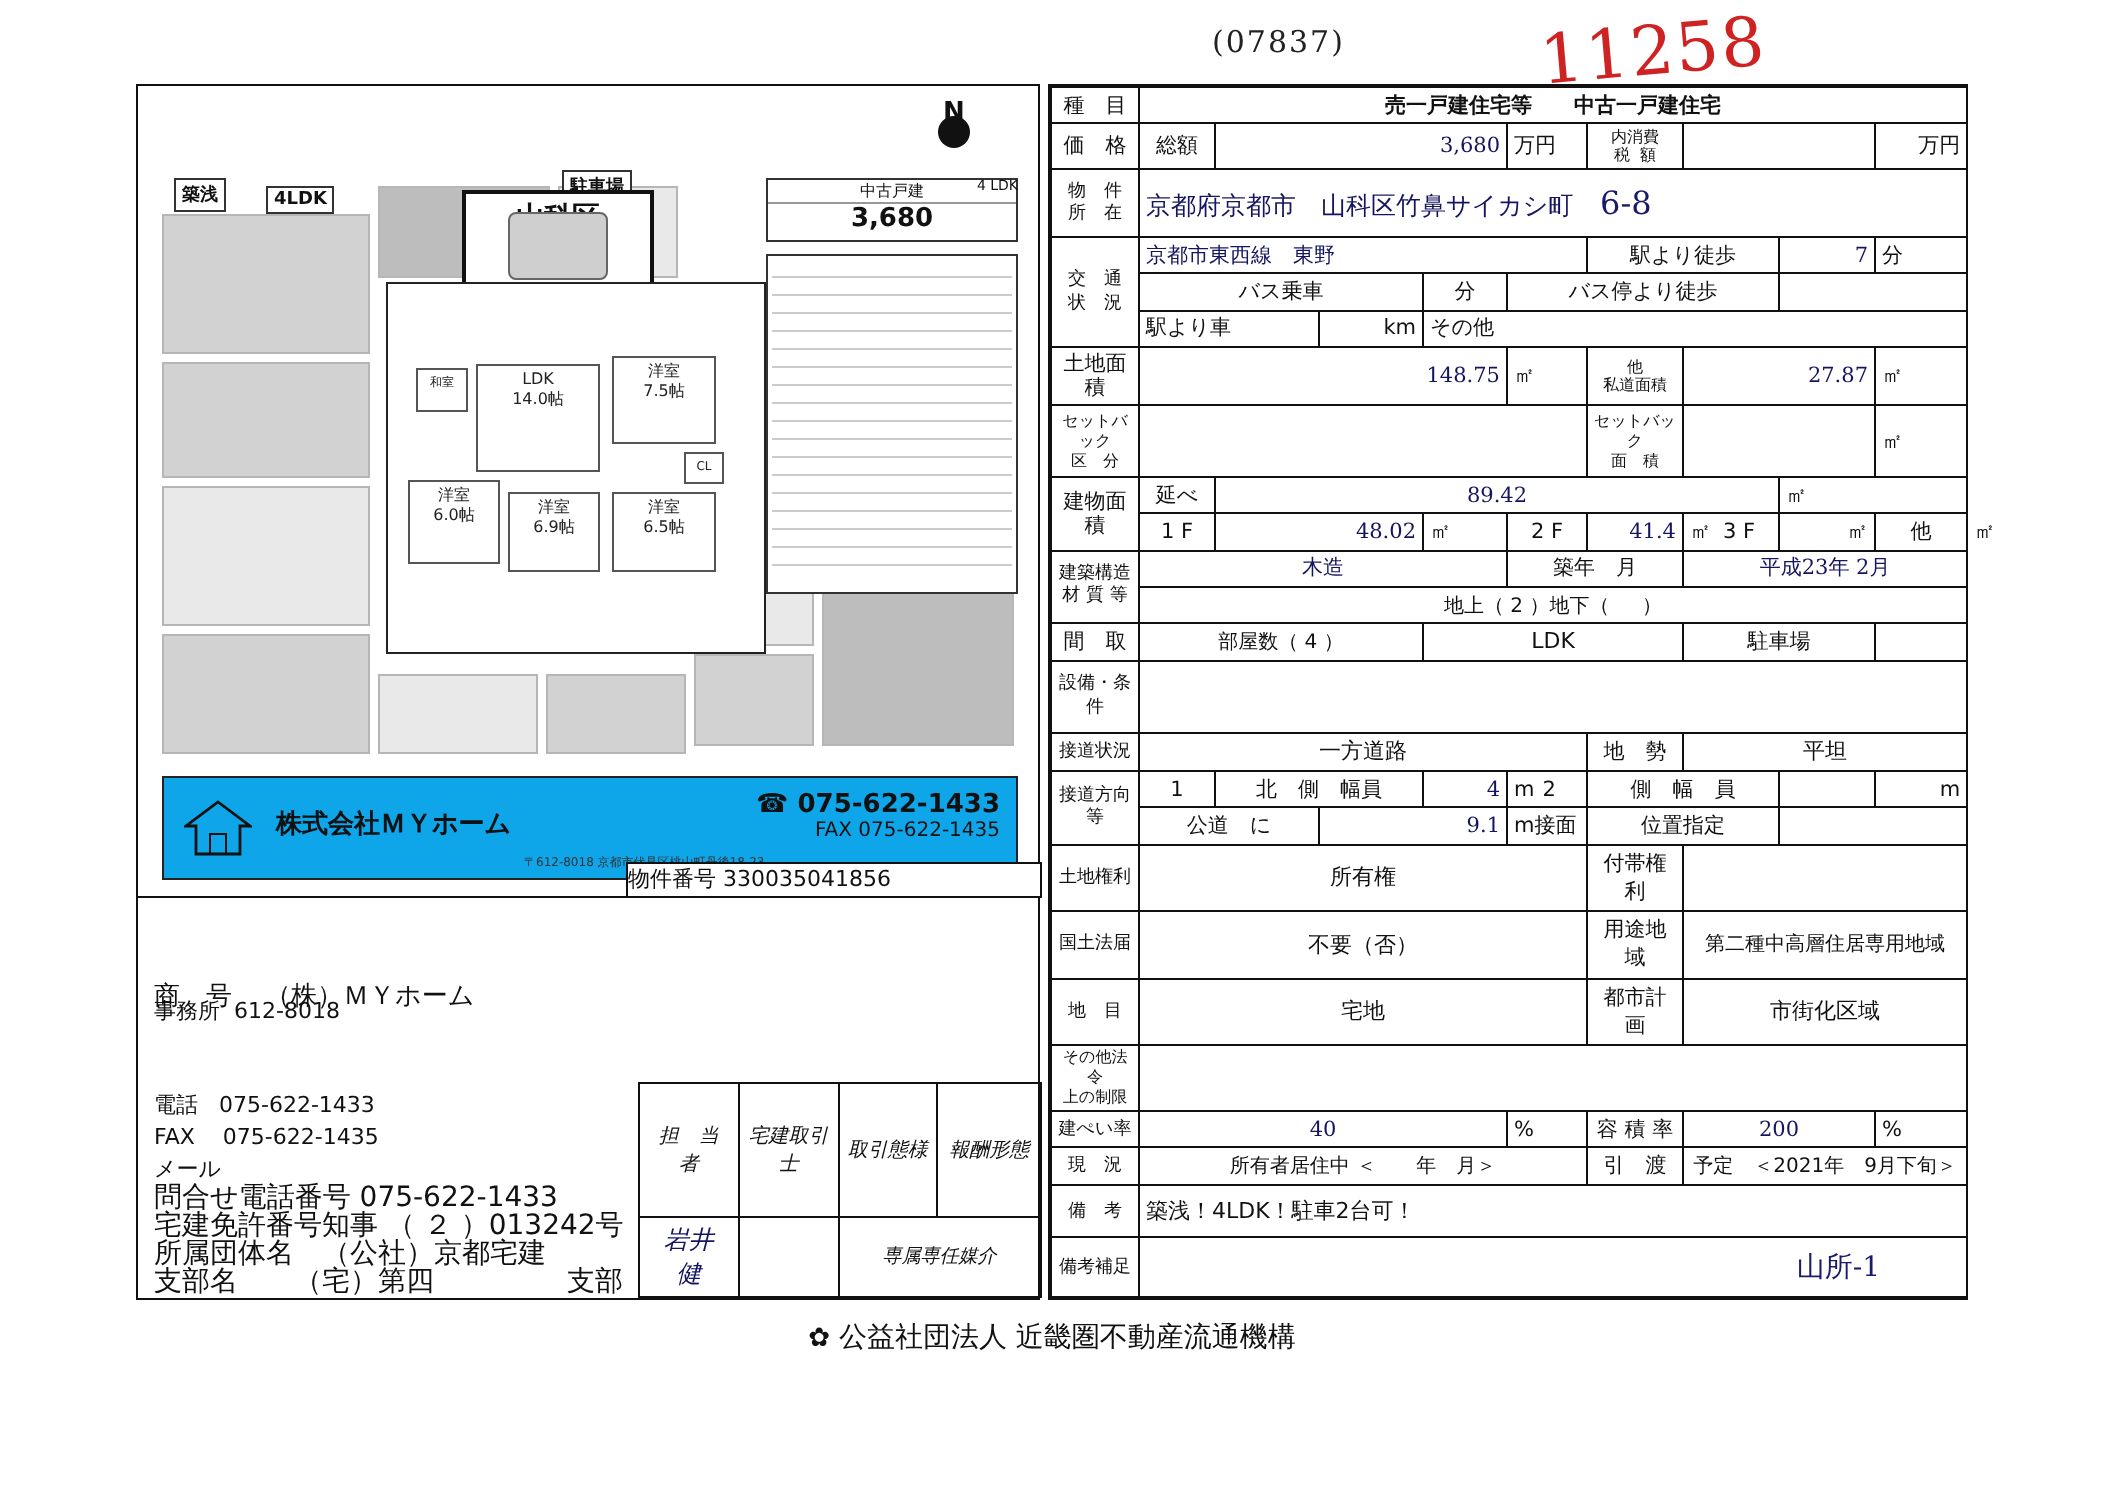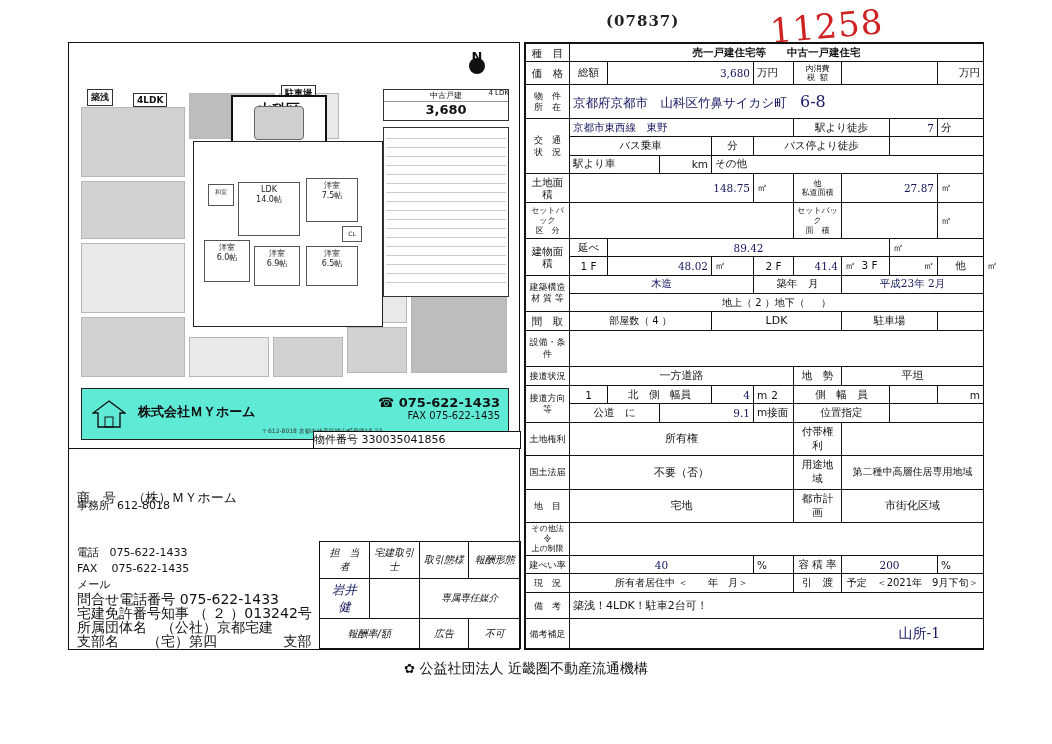--- a/index.html
+++ b/index.html
@@ -13,21 +13,21 @@
     overflow:hidden;
   }
   .sheet { position:absolute; left:0; top:0; width:1052px; height:744px; }
 
   
   .hand { font-family:"DejaVu Serif","Liberation Serif",serif; color:#1a1a6b; }
   .hand-red { color:#cc2222; }
 
   .topcode {
     position:absolute; left:606px; top:12px; font-size:15px;
-    font-family:"DejaVu Serif",serif; color:#222; letter-spacing:1px;font-weight:bold;
+    font-family:"DejaVu Serif",serif; color:#222; letter-spacing:1px;
   }
   .bignum {
     position:absolute; left:770px; top:6px; font-size:34px;
     font-family:"DejaVu Serif",serif; color:#cf2222;
     transform:rotate(-5deg); letter-spacing:1px;
   }
 
   
   .left-panel {
     position:absolute; left:68px; top:42px; width:452px; height:608px;
@@ -80,21 +80,21 @@
   }
   .spec-box .row { border-bottom:1px solid #ccc; height:9px; overflow:hidden; }
   .price-head {
     position:absolute; left:302px; top:-42px; width:126px; height:32px;
     border:1px solid #333; background:#fff; text-align:center; font-size:9px;
   }
   .price-head .p { font-size:13px; font-weight:bold; }
 
   .agency-bar {
     position:absolute; left:12px; bottom:8px; width:428px; height:52px;
-    border:1.5px solid #222; background:#5eead4;margin-top:32px;
+    border:1.5px solid #222; background:#0ea5e9;margin-top:32px;
   }
   .agency-name {
     position:absolute; left:56px; top:14px; font-size:13px; font-weight:bold;
   }
   .agency-tel {
     position:absolute; right:8px; top:6px; text-align:right; font-size:13px; font-weight:bold;
   }
   .agency-fax { font-size:10px; font-weight:normal; }
   .agency-house {
     position:absolute; left:10px; top:10px; width:34px; height:30px;
@@ -303,25 +303,20 @@
           <td style="width:50px">担　当　者</td>
           <td style="width:50px">宅建取引士</td>
           <td style="width:50px">取引態様</td>
           <td style="width:52px">報酬形態</td>
         </tr>
         <tr>
           <td style="height:40px" class="val-hand-sm">岩井　健</td>
           <td></td>
           <td colspan="2" style="font-size:9.5px">専属専任媒介</td>
         </tr>
-        <tr>
-          <td colspan="2" style="height:30px">報酬率/額</td>
-          <td>広告</td>
-          <td>不可</td>
-        </tr>
       </tbody>
         </table>
     </div>
   </div>
 
   <div class="right-panel">
     <table class="main">
       <colgroup>
         <col style="width:44px">
           <col style="width:38px">

